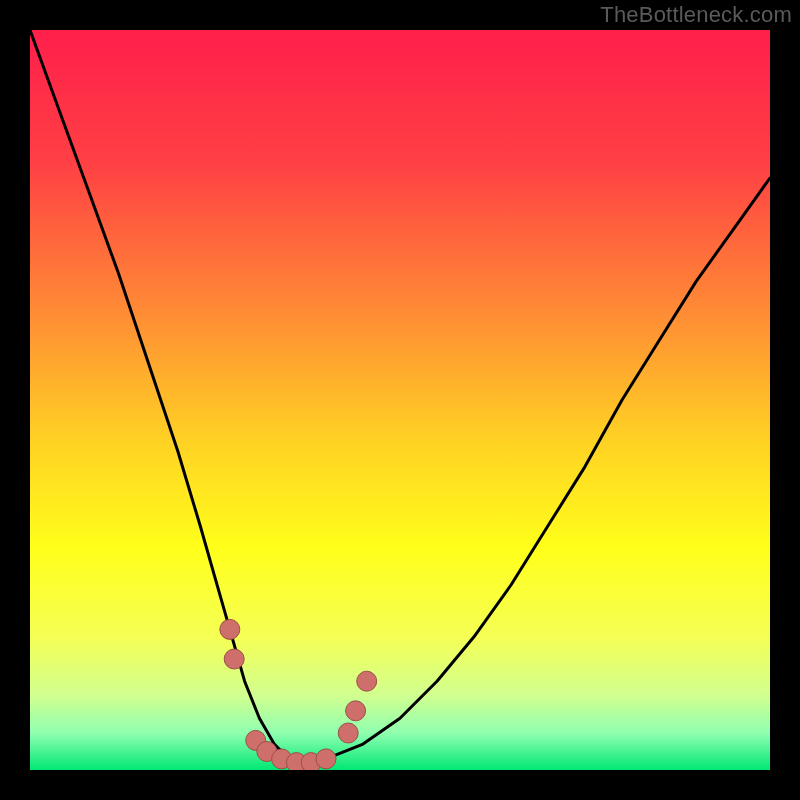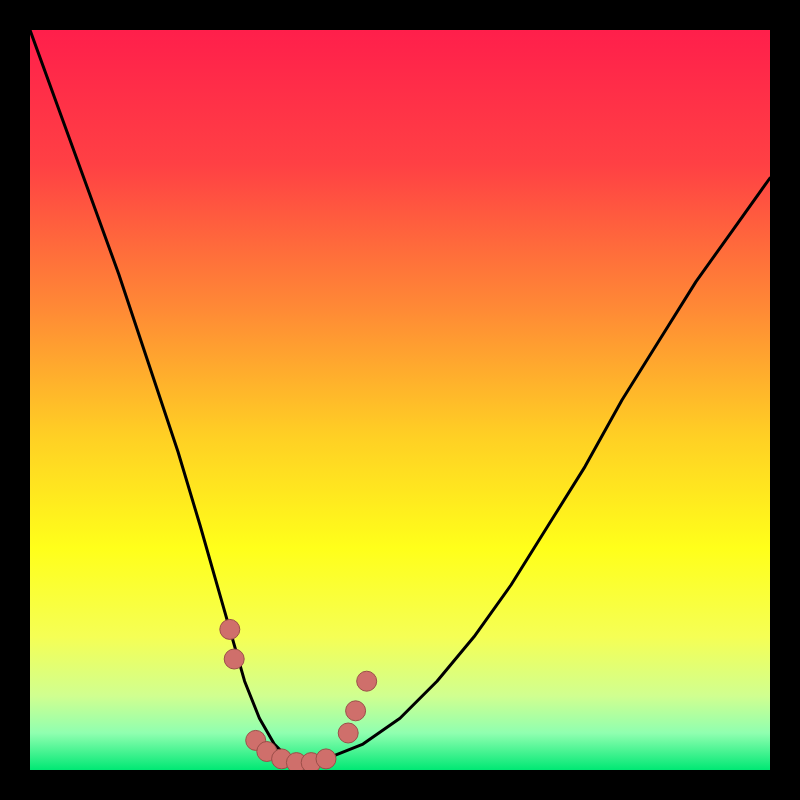--- a/index.html
+++ b/index.html
@@ -76,13 +76,14 @@
           <circle cx="251.6" cy="728.9" r="10" fill="#cf6f6b" stroke="#9b4e49" stroke-width="1"></circle>
           <circle cx="266.4" cy="732.6" r="10" fill="#cf6f6b" stroke="#9b4e49" stroke-width="1"></circle>
           <circle cx="281.2" cy="732.6" r="10" fill="#cf6f6b" stroke="#9b4e49" stroke-width="1"></circle>
           <circle cx="296.0" cy="728.9" r="10" fill="#cf6f6b" stroke="#9b4e49" stroke-width="1"></circle>
           <circle cx="318.2" cy="703.0" r="10" fill="#cf6f6b" stroke="#9b4e49" stroke-width="1"></circle>
           <circle cx="325.6" cy="680.8" r="10" fill="#cf6f6b" stroke="#9b4e49" stroke-width="1"></circle>
           <circle cx="336.7" cy="651.2" r="10" fill="#cf6f6b" stroke="#9b4e49" stroke-width="1"></circle>
         </g>
     </svg>
   </div>
+  <div class="watermark">TheBottleneck.com</div>
 </div>
 
 </body></html>

